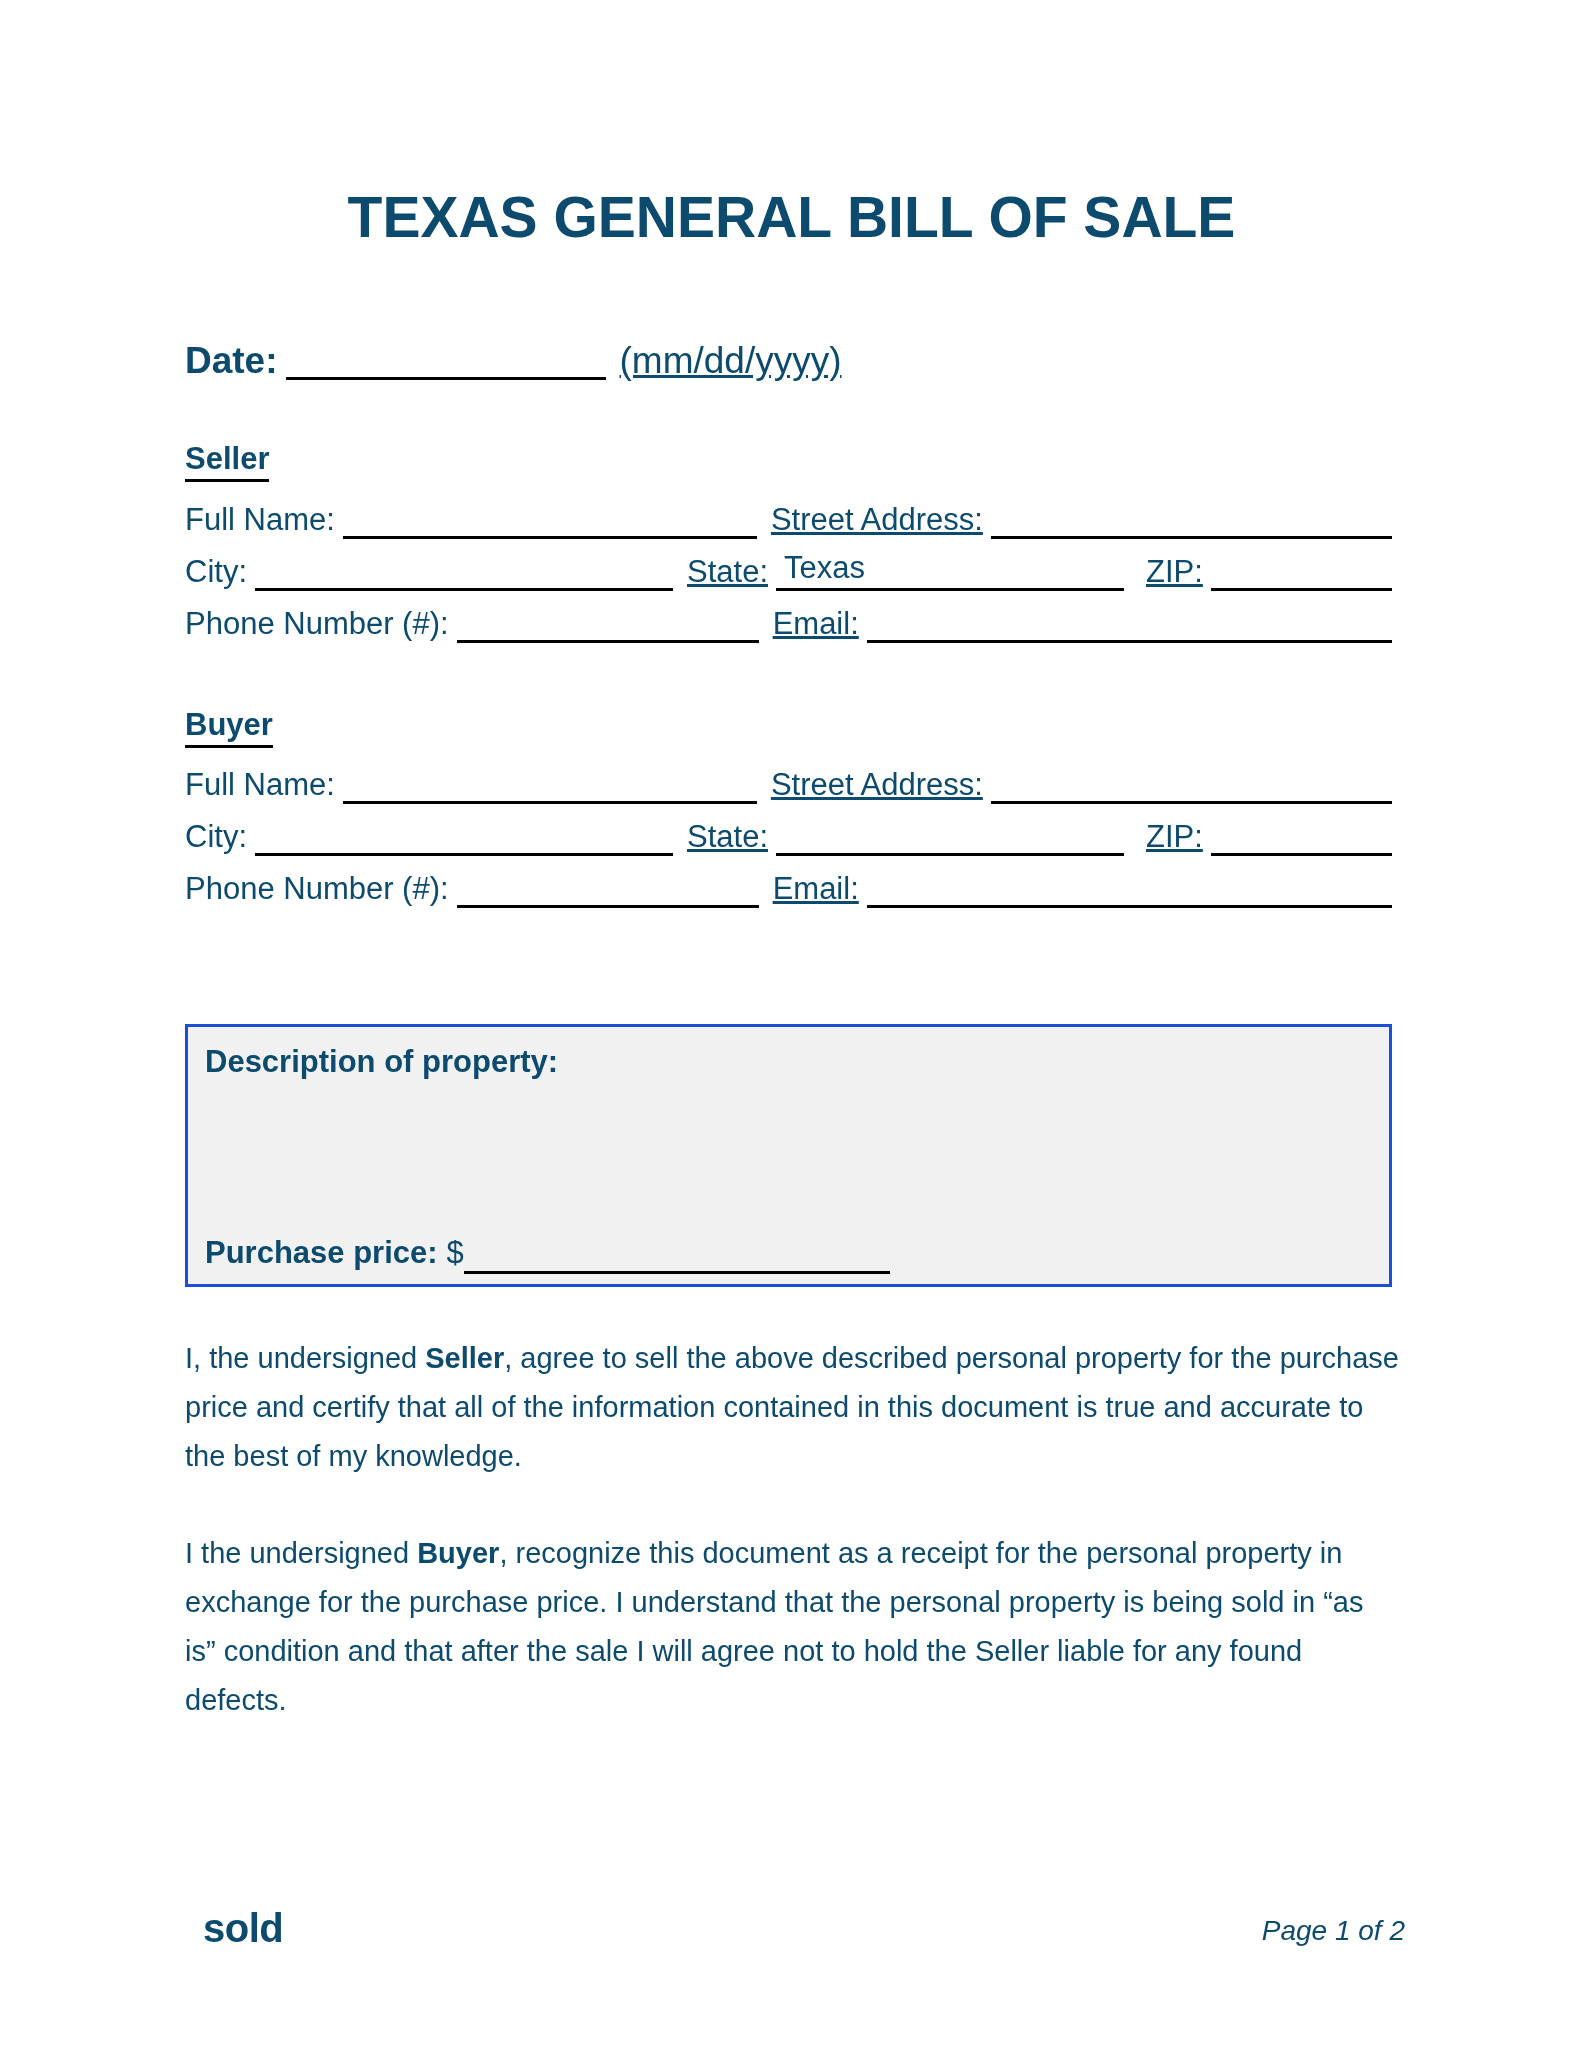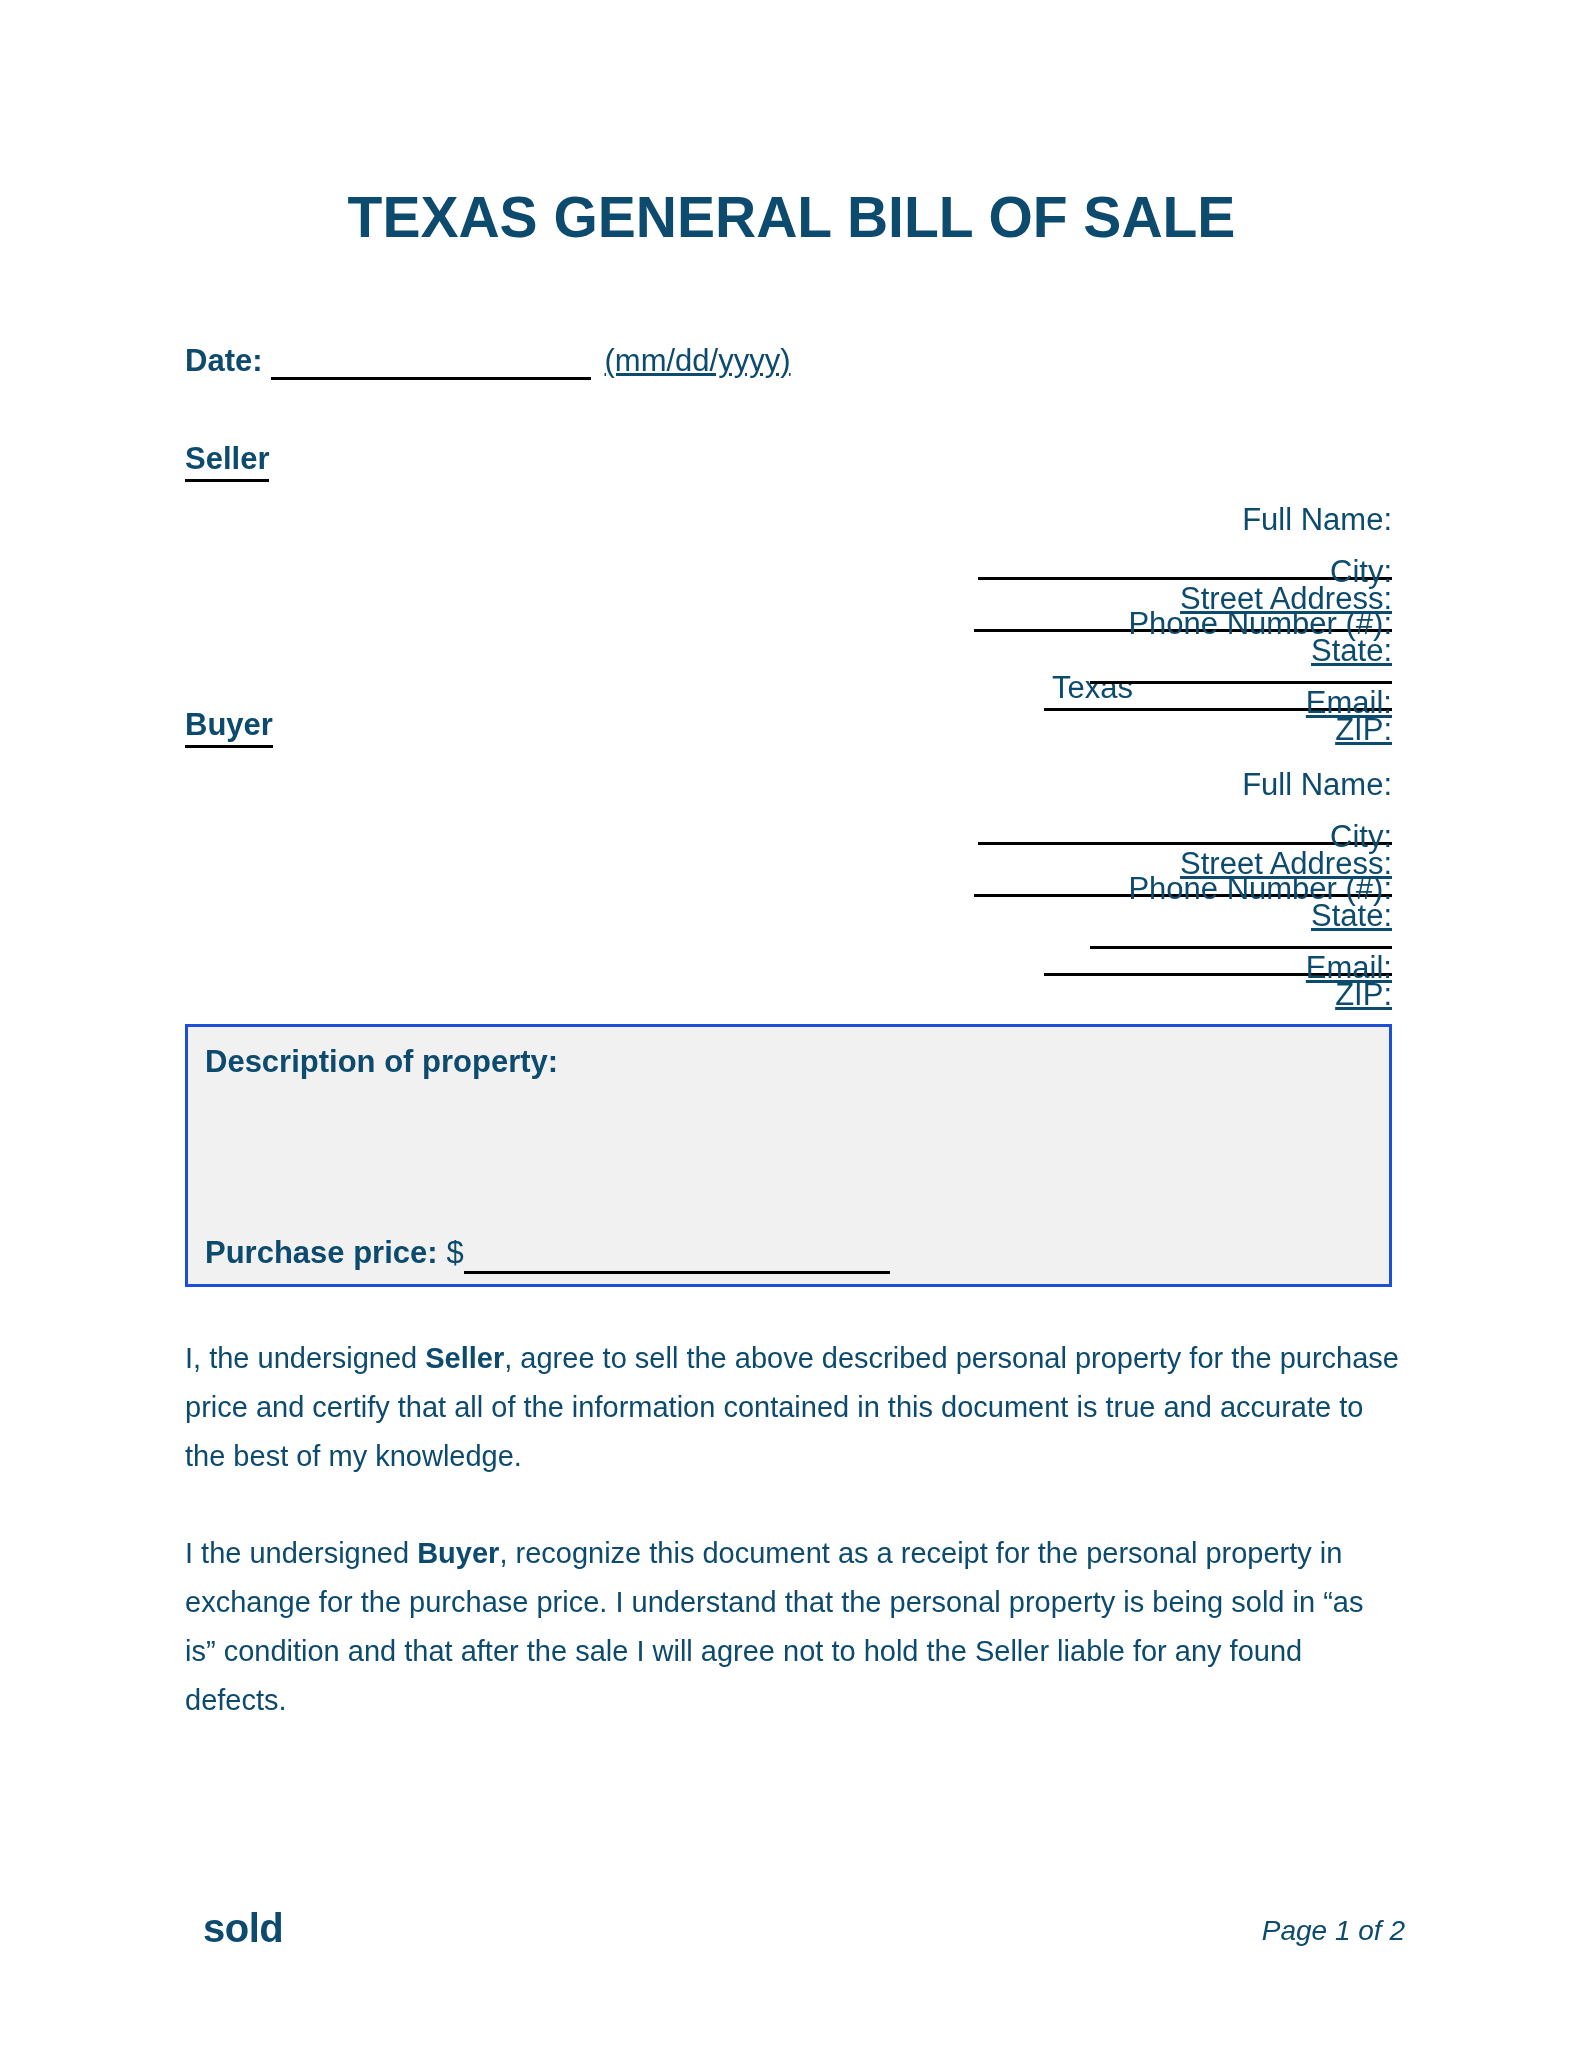--- a/index.html
+++ b/index.html
@@ -17,41 +17,40 @@
     font-size:57px; font-weight:bold;
     letter-spacing:0px;
     white-space:nowrap;
   }
   
   .field-row {
     position:absolute; left:185px; width:1207px;
     display:flex; align-items:flex-end;
     font-size:31px; line-height:38px; height:38px;
     white-space:nowrap;
-    flex-direction:column;
   }
   .lbl { flex:0 0 auto; }
   .lbl.after { margin-left:14px;text-decoration:underline; }
   .lbl.bold { font-weight:bold; }
   .fill-line {
     border-bottom:3px solid #000000;
     height:38px;
     margin-left:8px;
     flex:0 0 auto;
     position:relative;
   }
   .fill-line.flex { flex:1 1 auto; }
   .line-value {
     position:absolute; left:8px; bottom:5px;
     font-size:31px; line-height:31px;margin-top:25px;
   }
   .date-row {
     position:absolute; left:185px; top:342px;
     display:flex; align-items:flex-end;
-    font-size:31px; line-height:38px; height:38px;
+    font-size:37px; line-height:38px; height:38px;
     white-space:nowrap;
   }
   .section-heading {
     position:absolute; left:185px;
     font-size:31px; font-weight:bold; line-height:36px;
   }
   .section-heading > span {
     display:inline-block;
     border-bottom:3px solid #000000;
     padding-bottom:2px;

